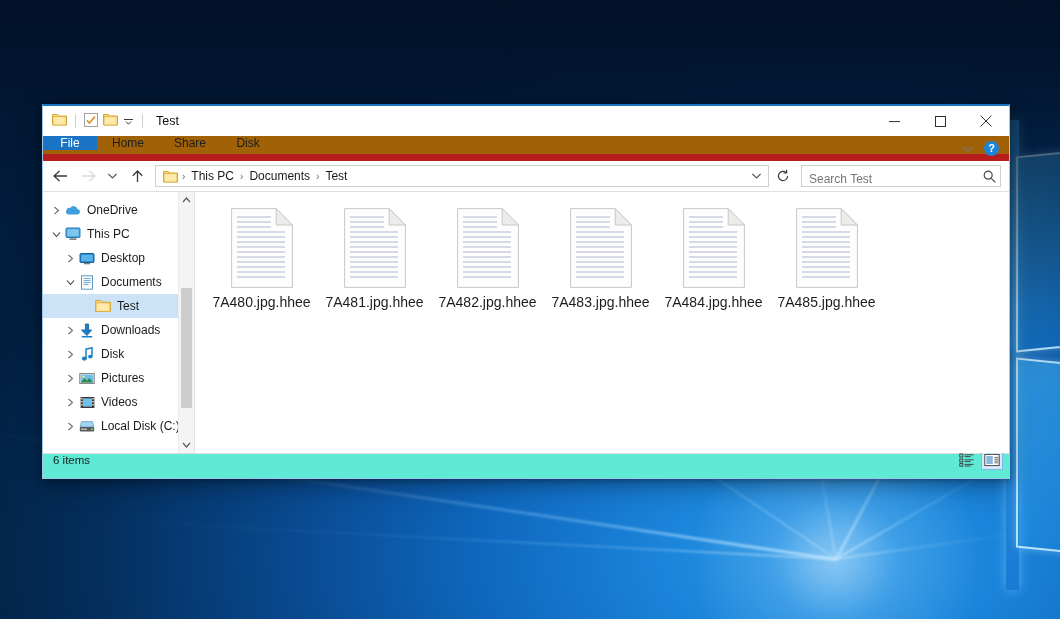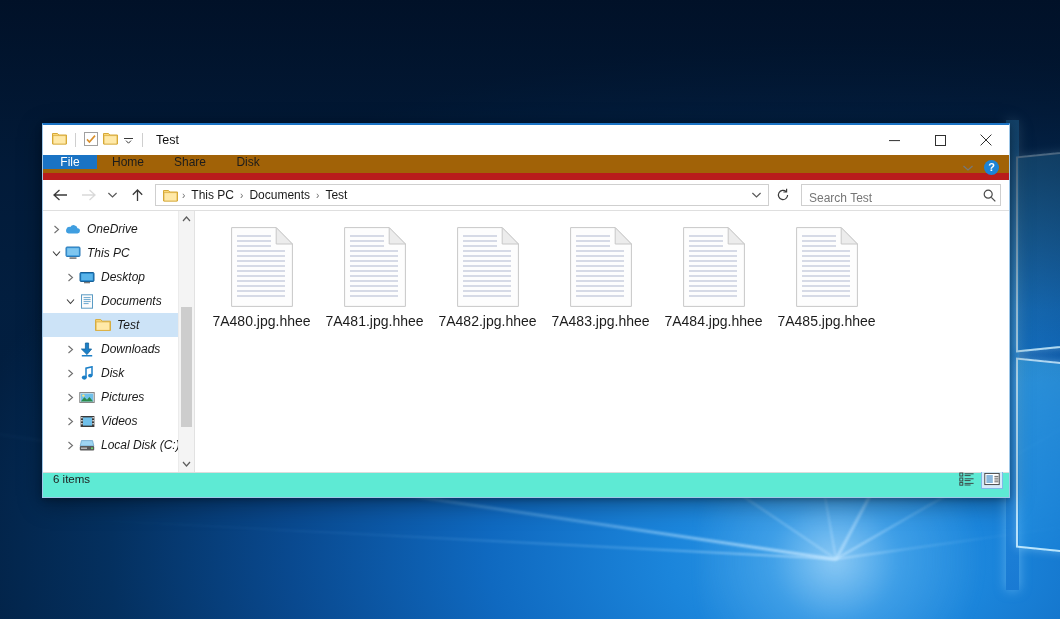--- a/index.html
+++ b/index.html
@@ -55,21 +55,21 @@
   .pane.pC { left: 1016px; top: 362px; width: 86px;  height: 190px; transform: skewY(6deg); }
   .logo-stem {
     position: absolute; left: 1006px; top: 120px; width: 13px; height: 470px;
     background: linear-gradient(180deg, rgba(60,170,240,.85), rgba(25,120,210,.75));
     box-shadow: 0 0 12px rgba(150,215,255,.5);
   }
 
   
   #explorer {
     position: absolute;
-    left: 42px; top: 123px;
+    left: 42px; top: 104px;
     width: 968px; height: 375px;
     background: #ffffff;
     border: 1px solid #9fc7e8;
     border-top: 2px solid #1b73c4;
     box-shadow: 0 6px 22px rgba(0,0,0,0.35), 0 2px 6px rgba(0,0,0,0.25);
     display: flex; flex-direction: column;
     font-size: 12px; color: #1a1a1a;
   }
 
   
@@ -158,21 +158,20 @@
     background: #ffffff;
     position: relative;
     overflow: hidden;
     border-right: 1px solid #e2e2e2;
   }
   .navlist { padding-top: 6px; }
   .navitem {
     height: 24px; display: flex; align-items: center;
     padding-left: 6px; font-size: 12px; color: #1a1a1a;
     white-space: nowrap;
-    font-style: italic;
   }
   .navitem.selected { background: #cce3f7; }
   .chev {
     width: 15px; flex: 0 0 15px; display: flex; align-items: center; justify-content: center;
     color: #6f6f6f;
   }
   .chev.empty { visibility: hidden; }
   .nicon {
     width: 18px; flex: 0 0 18px; display: flex; align-items: center; justify-content: center;
     margin-right: 5px;

